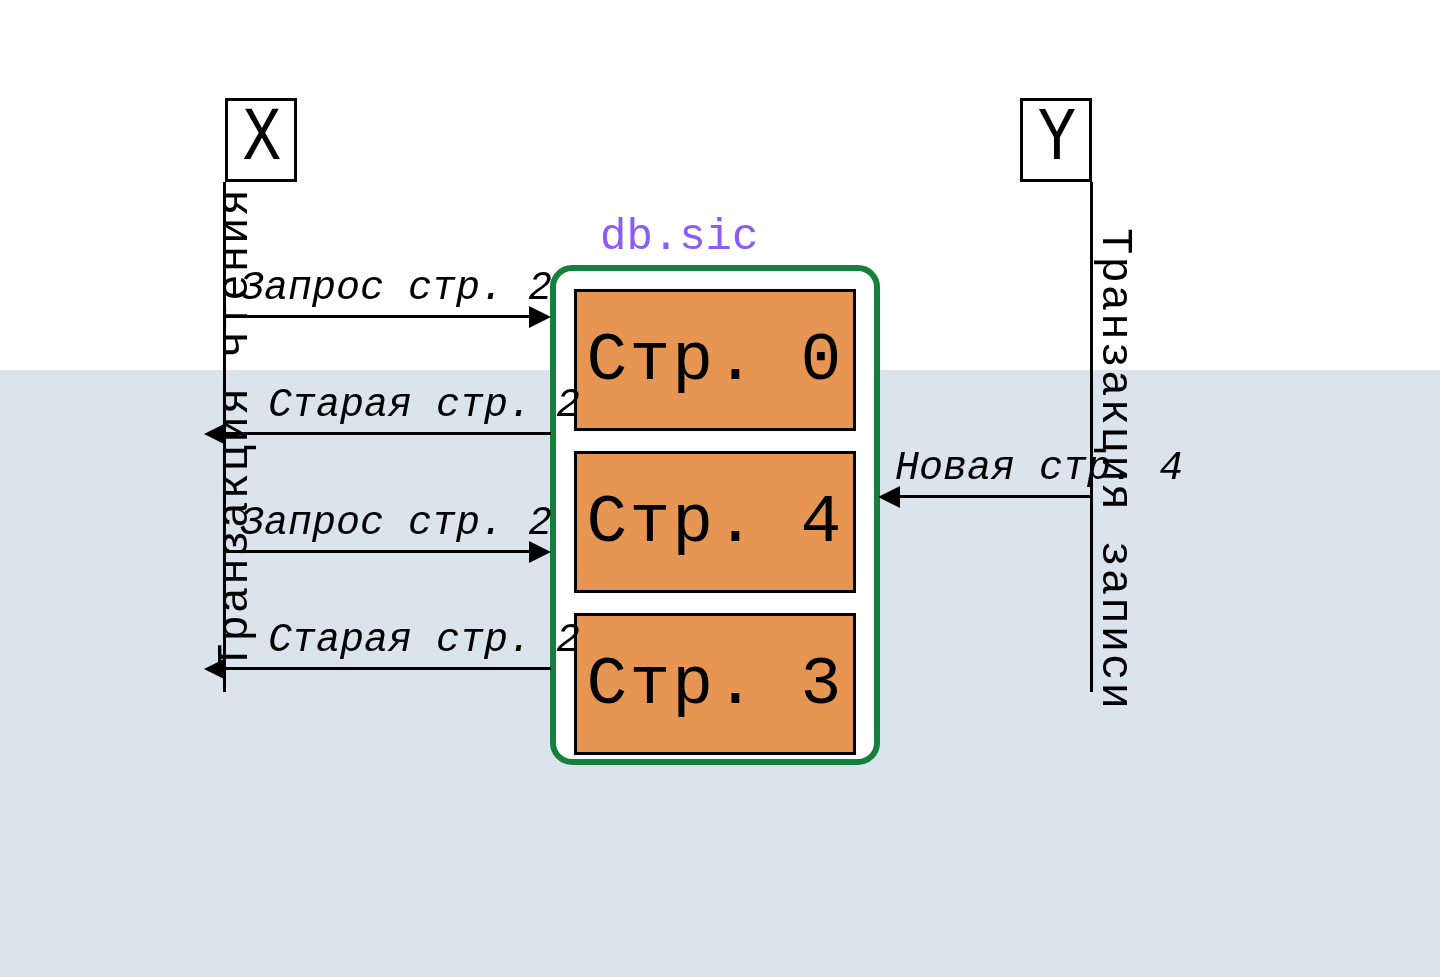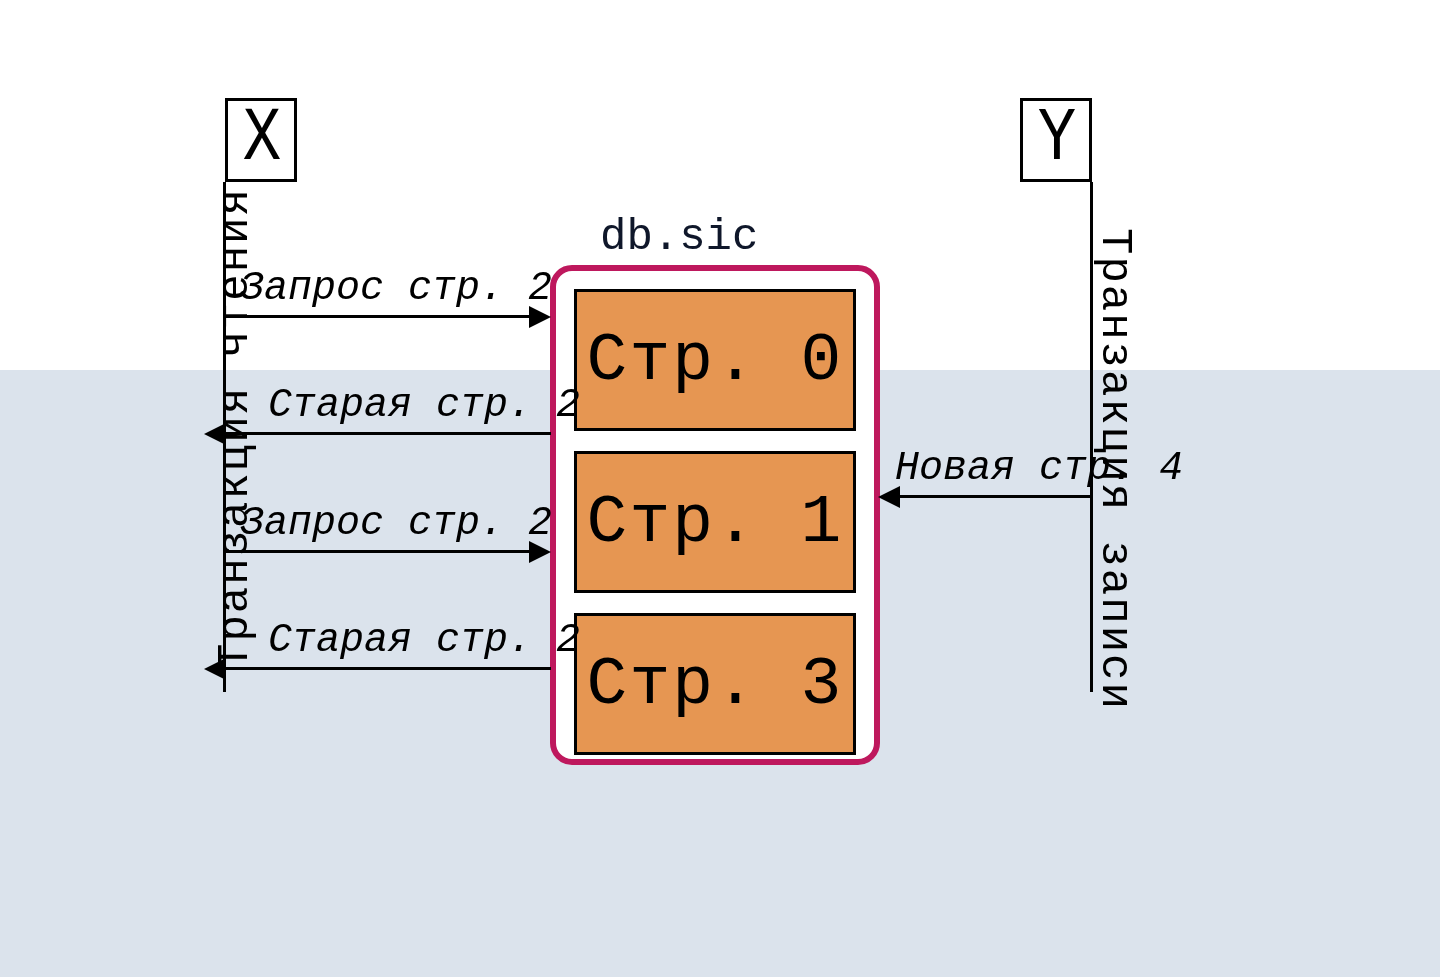--- a/index.html
+++ b/index.html
@@ -76,32 +76,32 @@
     transform: rotate(90deg);
     transform-origin: left top;
   }
 
   
   .db-label {
     position: absolute;
     left: 600px;
     top: 212px;
     font-size: 44px;
-    color: #0f172a;
+    color: #8b5cf6;
   }
 
   
   .db-container {
     position: absolute;
     left: 550px;
     top: 265px;
     width: 330px;
     height: 500px;
     box-sizing: border-box;
-    border: 6px solid #be185d;
+    border: 6px solid #15803d;
     border-radius: 22px;
     background: #fff;
     padding: 18px 18px;
   }
   .page-box {
     box-sizing: border-box;
     width: 100%;
     height: 142px;
     border: 3px solid #000;
     background: #e69652;
@@ -166,21 +166,21 @@
   <div class="lifeline lifeline-y"></div>
   <div class="vlabel right">Транзакция записи</div>
 
   <div class="db-label">db.sic</div>
 
   <div class="db-container">
     <div class="page-box">
       <div class="page-text">Стр. 0</div>
     </div>
     <div class="page-box">
-      <div class="page-text">Стр. 1</div>
+      <div class="page-text">Стр. 4</div>
     </div>
     <div class="page-box">
       <div class="page-text">Стр. 3</div>
     </div>
   </div>
 
   <div class="arrow" style="left:226px; top:315px; width:303px;"></div>
   <div class="arrow-head-right" style="left:529px; top:306px;"></div>
   <div class="arrow-label" style="left:240px; top:266px;">Запрос стр. 2</div>
 

